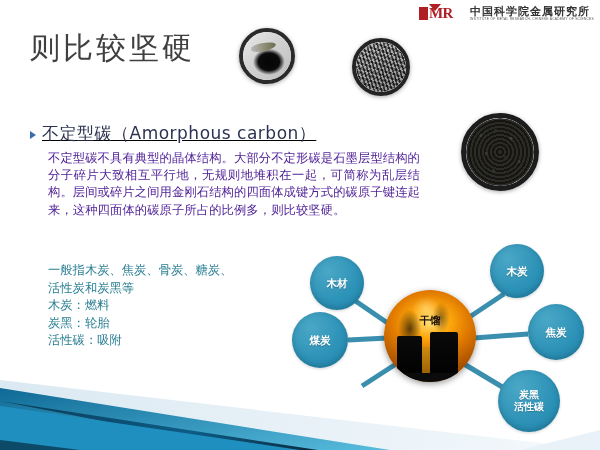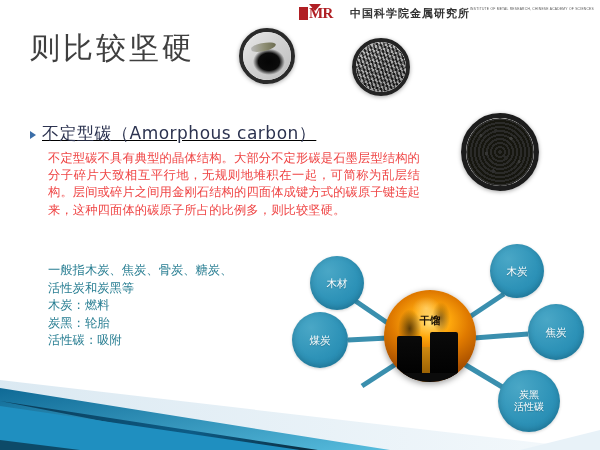--- a/index.html
+++ b/index.html
@@ -35,21 +35,21 @@
     font-weight: bold; font-size: 15px; line-height: 13px;
     color: #b01f24; letter-spacing: -0.5px;
   }
   .logo-mark .tri {
     position: absolute; left: 10px; top: -1px;
     width: 0; height: 0;
     border-left: 6px solid transparent;
     border-right: 6px solid transparent;
     border-top: 7px solid #b01f24;
   }
-  .logo-text { display: flex; flex-direction: row; justify-content: flex-start; }
+  .logo-text { display: flex; flex-direction: column; justify-content: flex-start; }
   .logo-cn {
     font-size: 11px; color: #333; letter-spacing: 1px;
     font-family: "Liberation Serif", serif; font-weight: bold;
     line-height: 12px;
   }
   .logo-en {
     font-size: 3.3px; color: #555; letter-spacing: 0.25px;
     line-height: 5px; white-space: nowrap;
   }
 
@@ -75,21 +75,21 @@
   .heading .htext {
     font-size: 17px; color: #2c3350; letter-spacing: 0.5px;
     font-family: "DejaVu Sans", sans-serif;
   }
 
   
   .body-para {
     position: absolute; left: 48px; top: 150px;
     width: 372px;
     font-size: 12.3px; line-height: 17.2px;
-    color: #ef4444; letter-spacing: 0.1px;
+    color: #4c1d95; letter-spacing: 0.1px;
     text-align: justify;
     font-family: "DejaVu Sans", sans-serif;
   }
 
   
   .cyan-list {
     position: absolute; left: 48px; top: 262px;
     font-size: 12.3px; line-height: 17.6px;
     color: #2a7f93;
     font-family: "DejaVu Sans", sans-serif;
@@ -155,20 +155,21 @@
     border-radius: 50%;
     background: radial-gradient(circle at 34% 28%, #4aa7c6 0%, #2e93b8 55%, #1f84ac 100%);
     box-shadow: inset 0 -2px 6px rgba(0,0,0,0.18), 0 1px 3px rgba(0,0,0,0.18);
     display: flex; flex-direction: column;
     align-items: center; justify-content: center;
     color: #ffffff;
     font-family: "DejaVu Sans", sans-serif;
     font-size: 10.5px; line-height: 13px;
     text-align: center;
     text-shadow: 0 1px 1px rgba(0,0,0,0.22);
+    font-weight: bold;
   }
   .node.two-line { font-size: 10px; line-height: 12.5px; }
   #node-wood   { left: 18px;  top: 4px;   width: 54px; height: 54px; }
   #node-coal   { left: 0px;   top: 60px;  width: 56px; height: 56px; }
   #node-carbon-cmpd { left: 22px; top: 120px; width: 56px; height: 56px; }
   #node-charcoal { left: 198px; top: -8px; width: 54px; height: 54px; }
   #node-coke   { left: 236px; top: 52px;  width: 56px; height: 56px; }
   #node-black  { left: 206px; top: 118px; width: 62px; height: 62px; }
 
   

